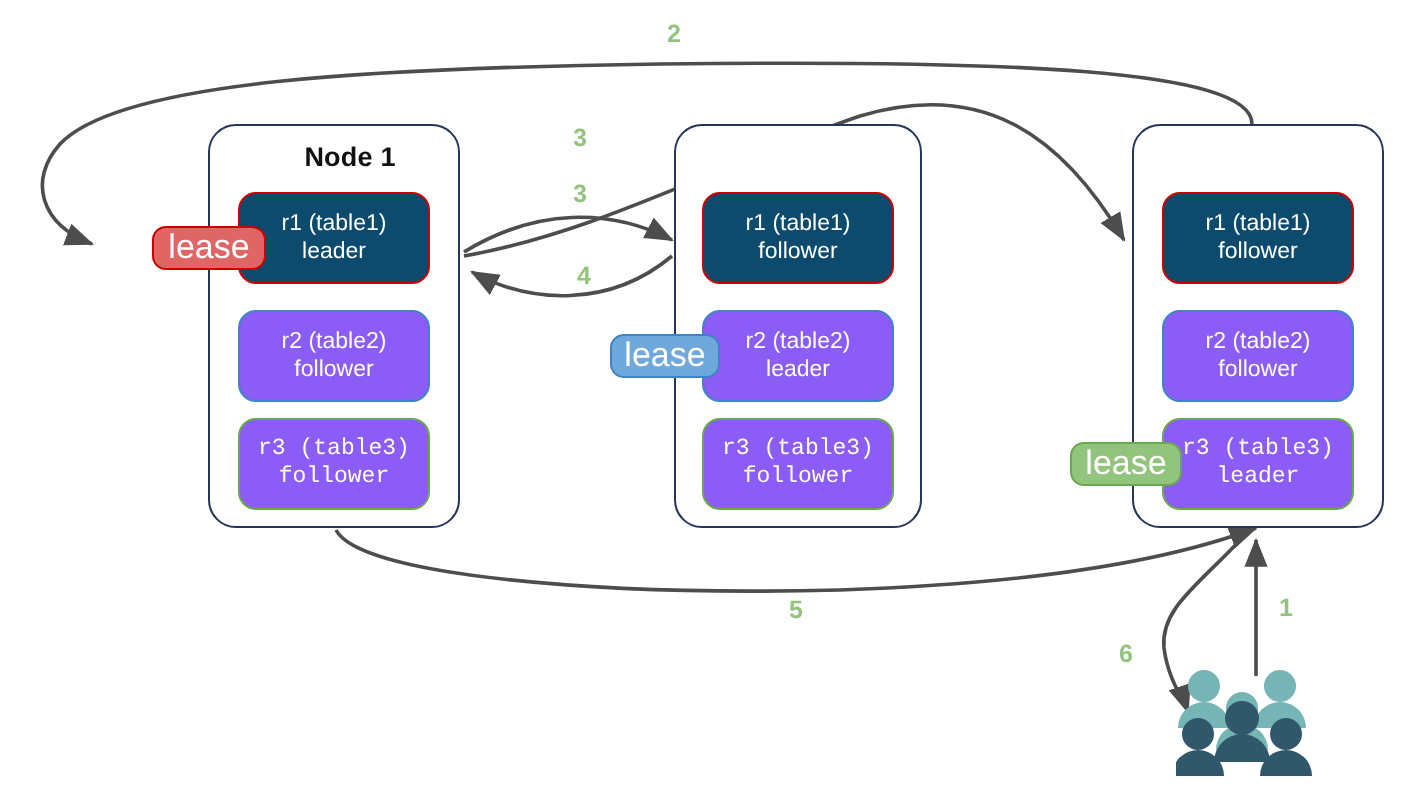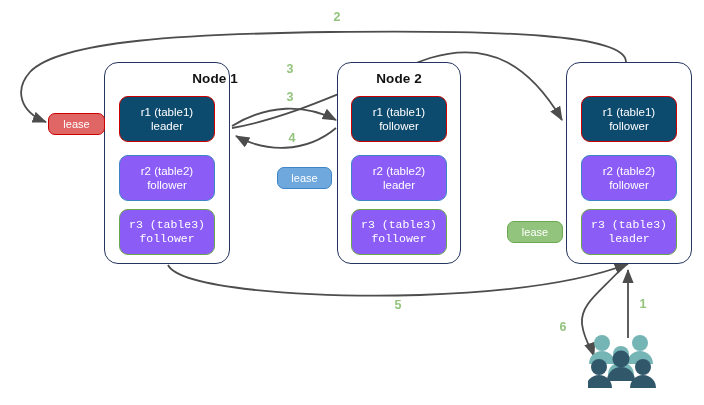--- a/index.html
+++ b/index.html
@@ -60,23 +60,24 @@
   .rep-blue  { background: #8b5cf6; border-color: #3d85c6; }
   .rep-green { background: #8b5cf6; border-color: #6aa84f; font-family: Liberation Mono, monospace; }
   .lease {
     position: absolute;
     box-sizing: border-box;
     border-radius: 7px;
     display: flex;
     align-items: center;
     justify-content: center;
     color: #ffffff;
-    font-size: 11px;
+    font-size: 17px;
     border-width: 1.4px;
     border-style: solid;
+    margin-left: 28px;
   }
   .edge-label {
     position: absolute;
     font-size: 12.5px;
     font-weight: bold;
     color: #93c47d;
     text-align: center;
     white-space: nowrap;
   }
   #users-icon {
@@ -105,38 +106,37 @@
 
     <path d="M 168,265 C 180,288 300,298 420,295 C 510,292 580,282 628,264" fill="none" stroke="#4d4d4d" stroke-width="1.8" marker-end="url(#ah)"></path>
 
     <path d="M 628,338 L 628,270" fill="none" stroke="#4d4d4d" stroke-width="1.8" marker-end="url(#ah)"></path>
 
     <path d="M 622,268 C 600,292 580,304 582,324 C 584,340 592,350 594,356" fill="none" stroke="#4d4d4d" stroke-width="1.8" marker-end="url(#ah)"></path>
   </svg>
 
   <div class="node-box" style="left:104px; top:62px; width:126px; height:202px;">
   </div>
-  <div class="node-title" style="left:104px; top:71px; width:142px;padding-left:40px;">Node 1</div>
+  <div class="node-title" style="left:104px; top:71px; width:142px;">Node 1</div>
 
   <div class="replica rep-red" style="left:119px; top:96px; width:96px; height:46px;">
     <span>r1 (table1)</span>
     <span>leader</span>
   </div>
   <div class="replica rep-blue" style="left:119px; top:155px; width:96px; height:46px;">
     <span>r2 (table2)</span>
     <span>follower</span>
   </div>
   <div class="replica rep-green" style="left:119px; top:209px; width:96px; height:46px;">
     <span>r3 (table3)</span>
     <span>follower</span>
   </div>
 
   <div class="node-box" style="left:337px; top:62px; width:124px; height:202px;">
   </div>
-  <div class="node-title" style="left:337px; top:71px; width:124px;">Node 2</div>
 
   <div class="replica rep-red" style="left:351px; top:96px; width:96px; height:46px;">
     <span>r1 (table1)</span>
     <span>follower</span>
   </div>
   <div class="replica rep-blue" style="left:351px; top:155px; width:96px; height:46px;">
     <span>r2 (table2)</span>
     <span>leader</span>
   </div>
   <div class="replica rep-green" style="left:351px; top:209px; width:96px; height:46px;">

